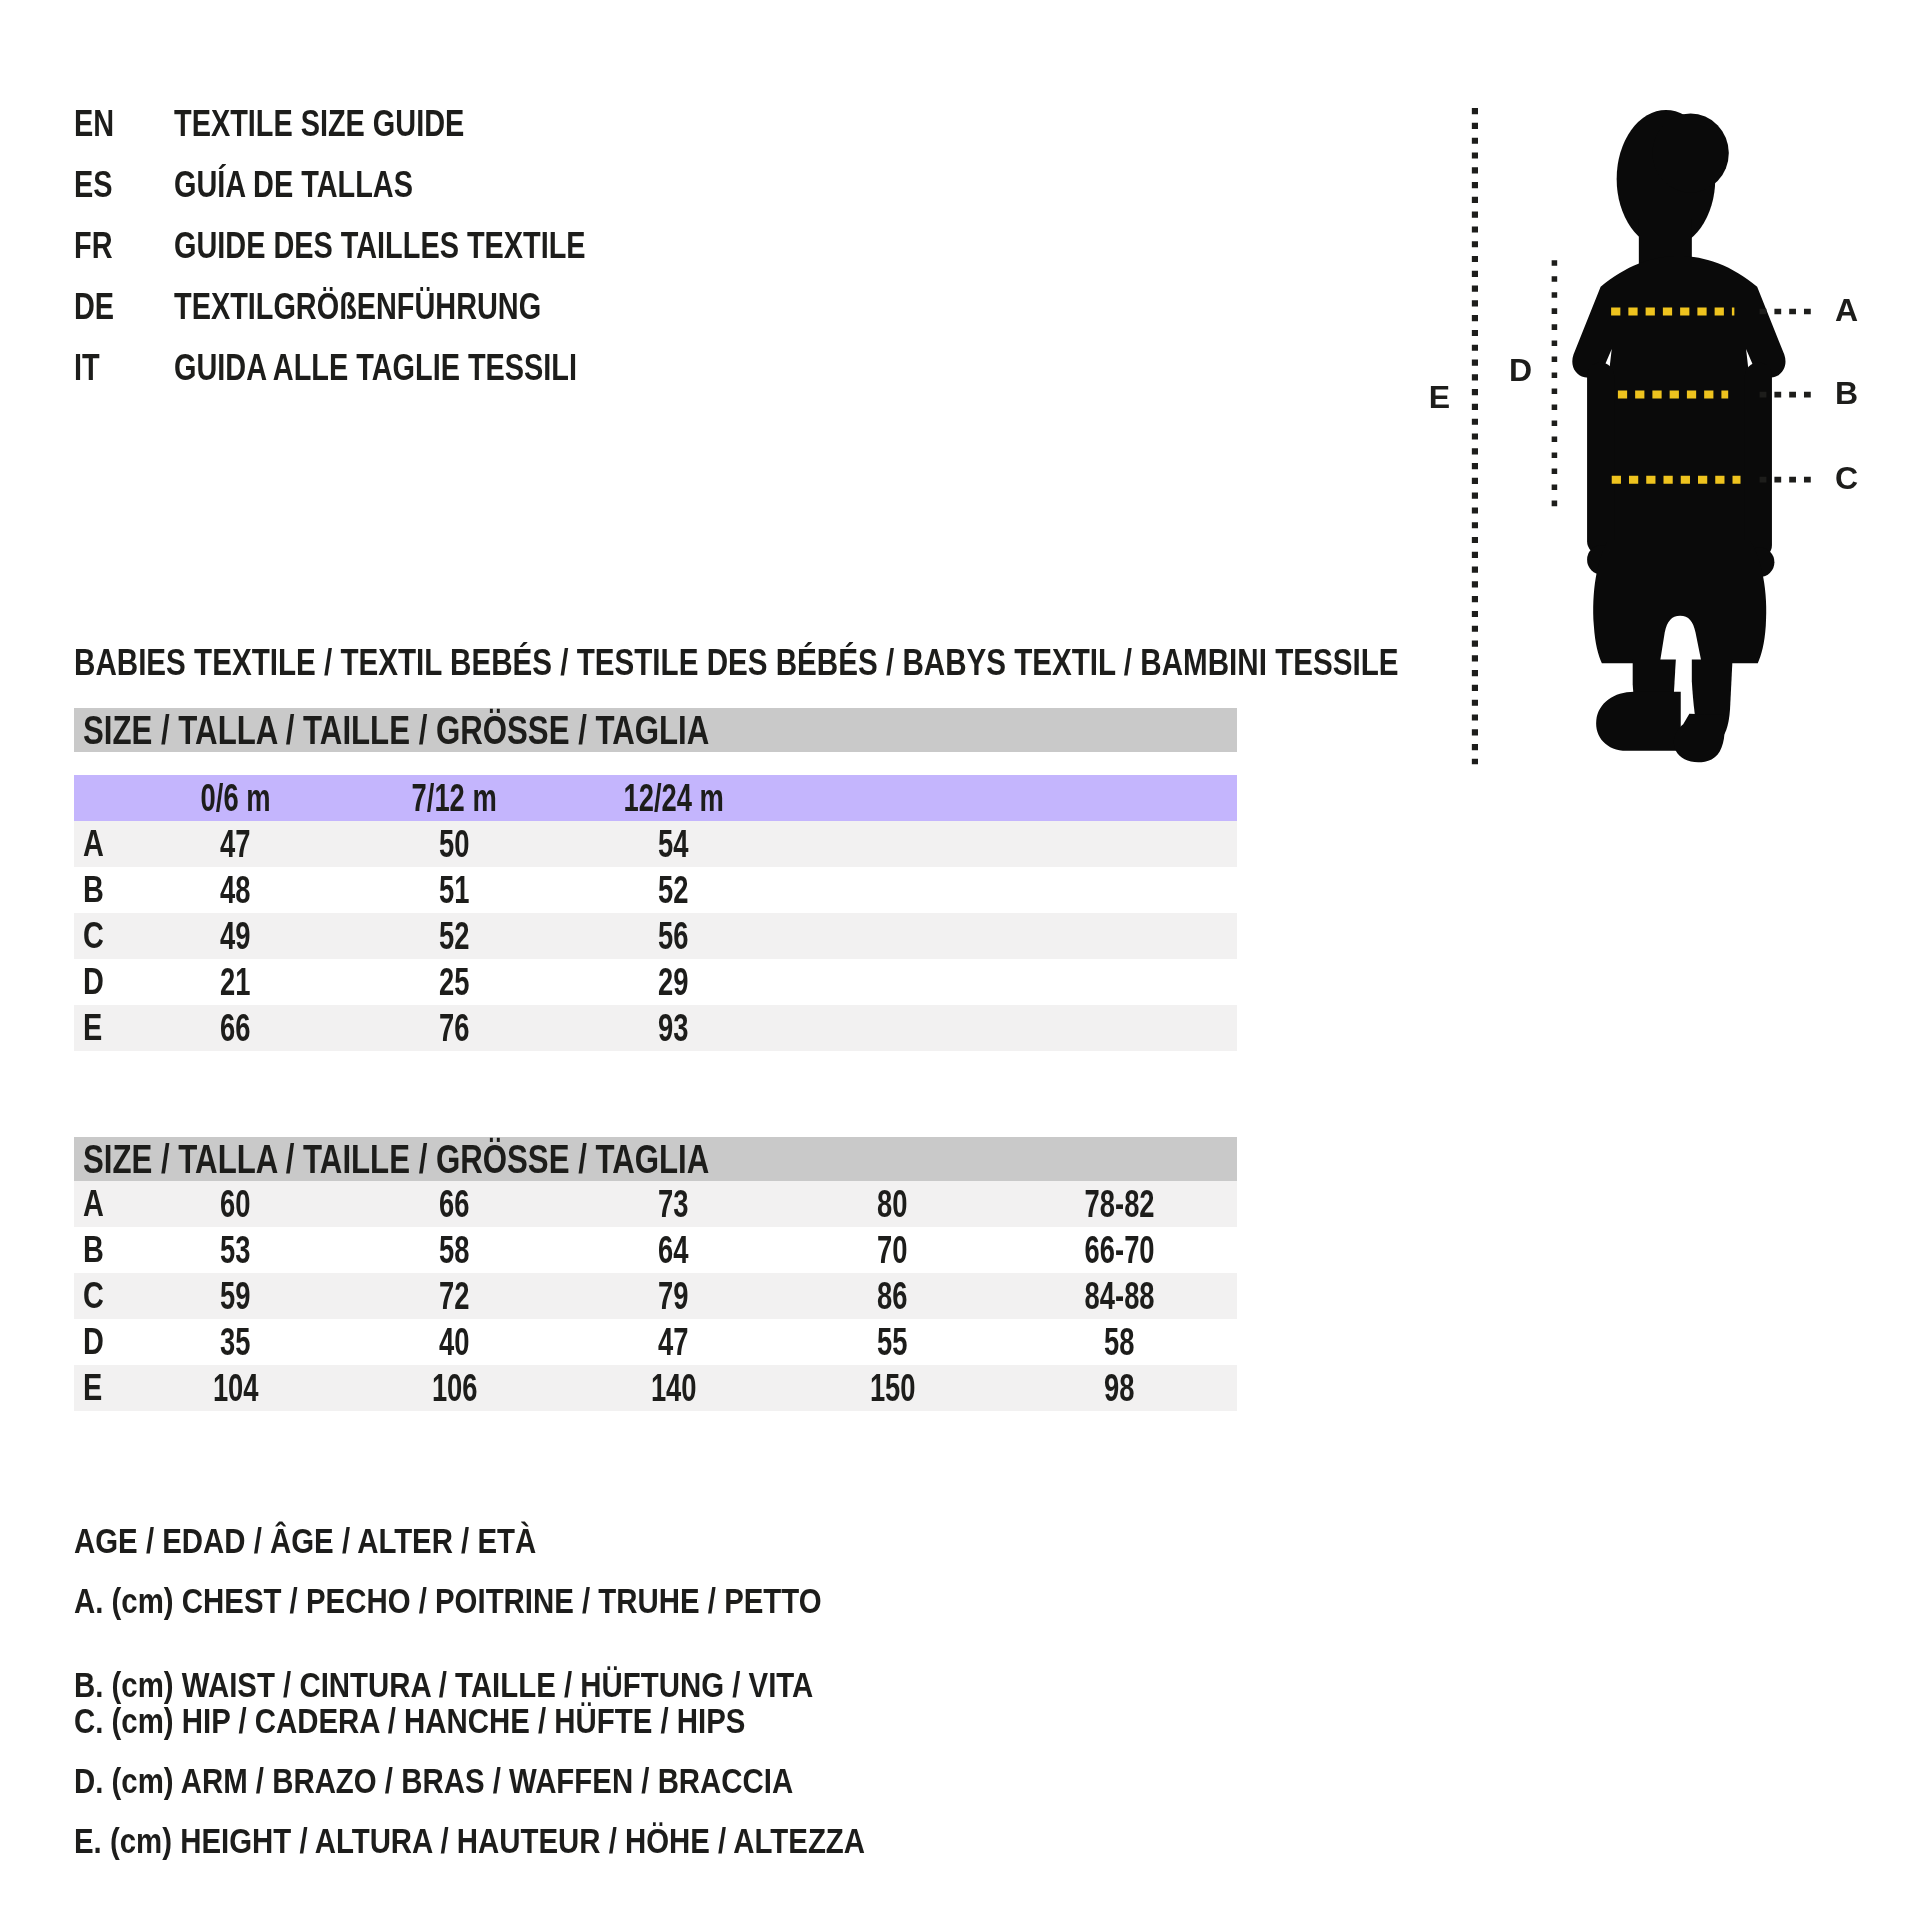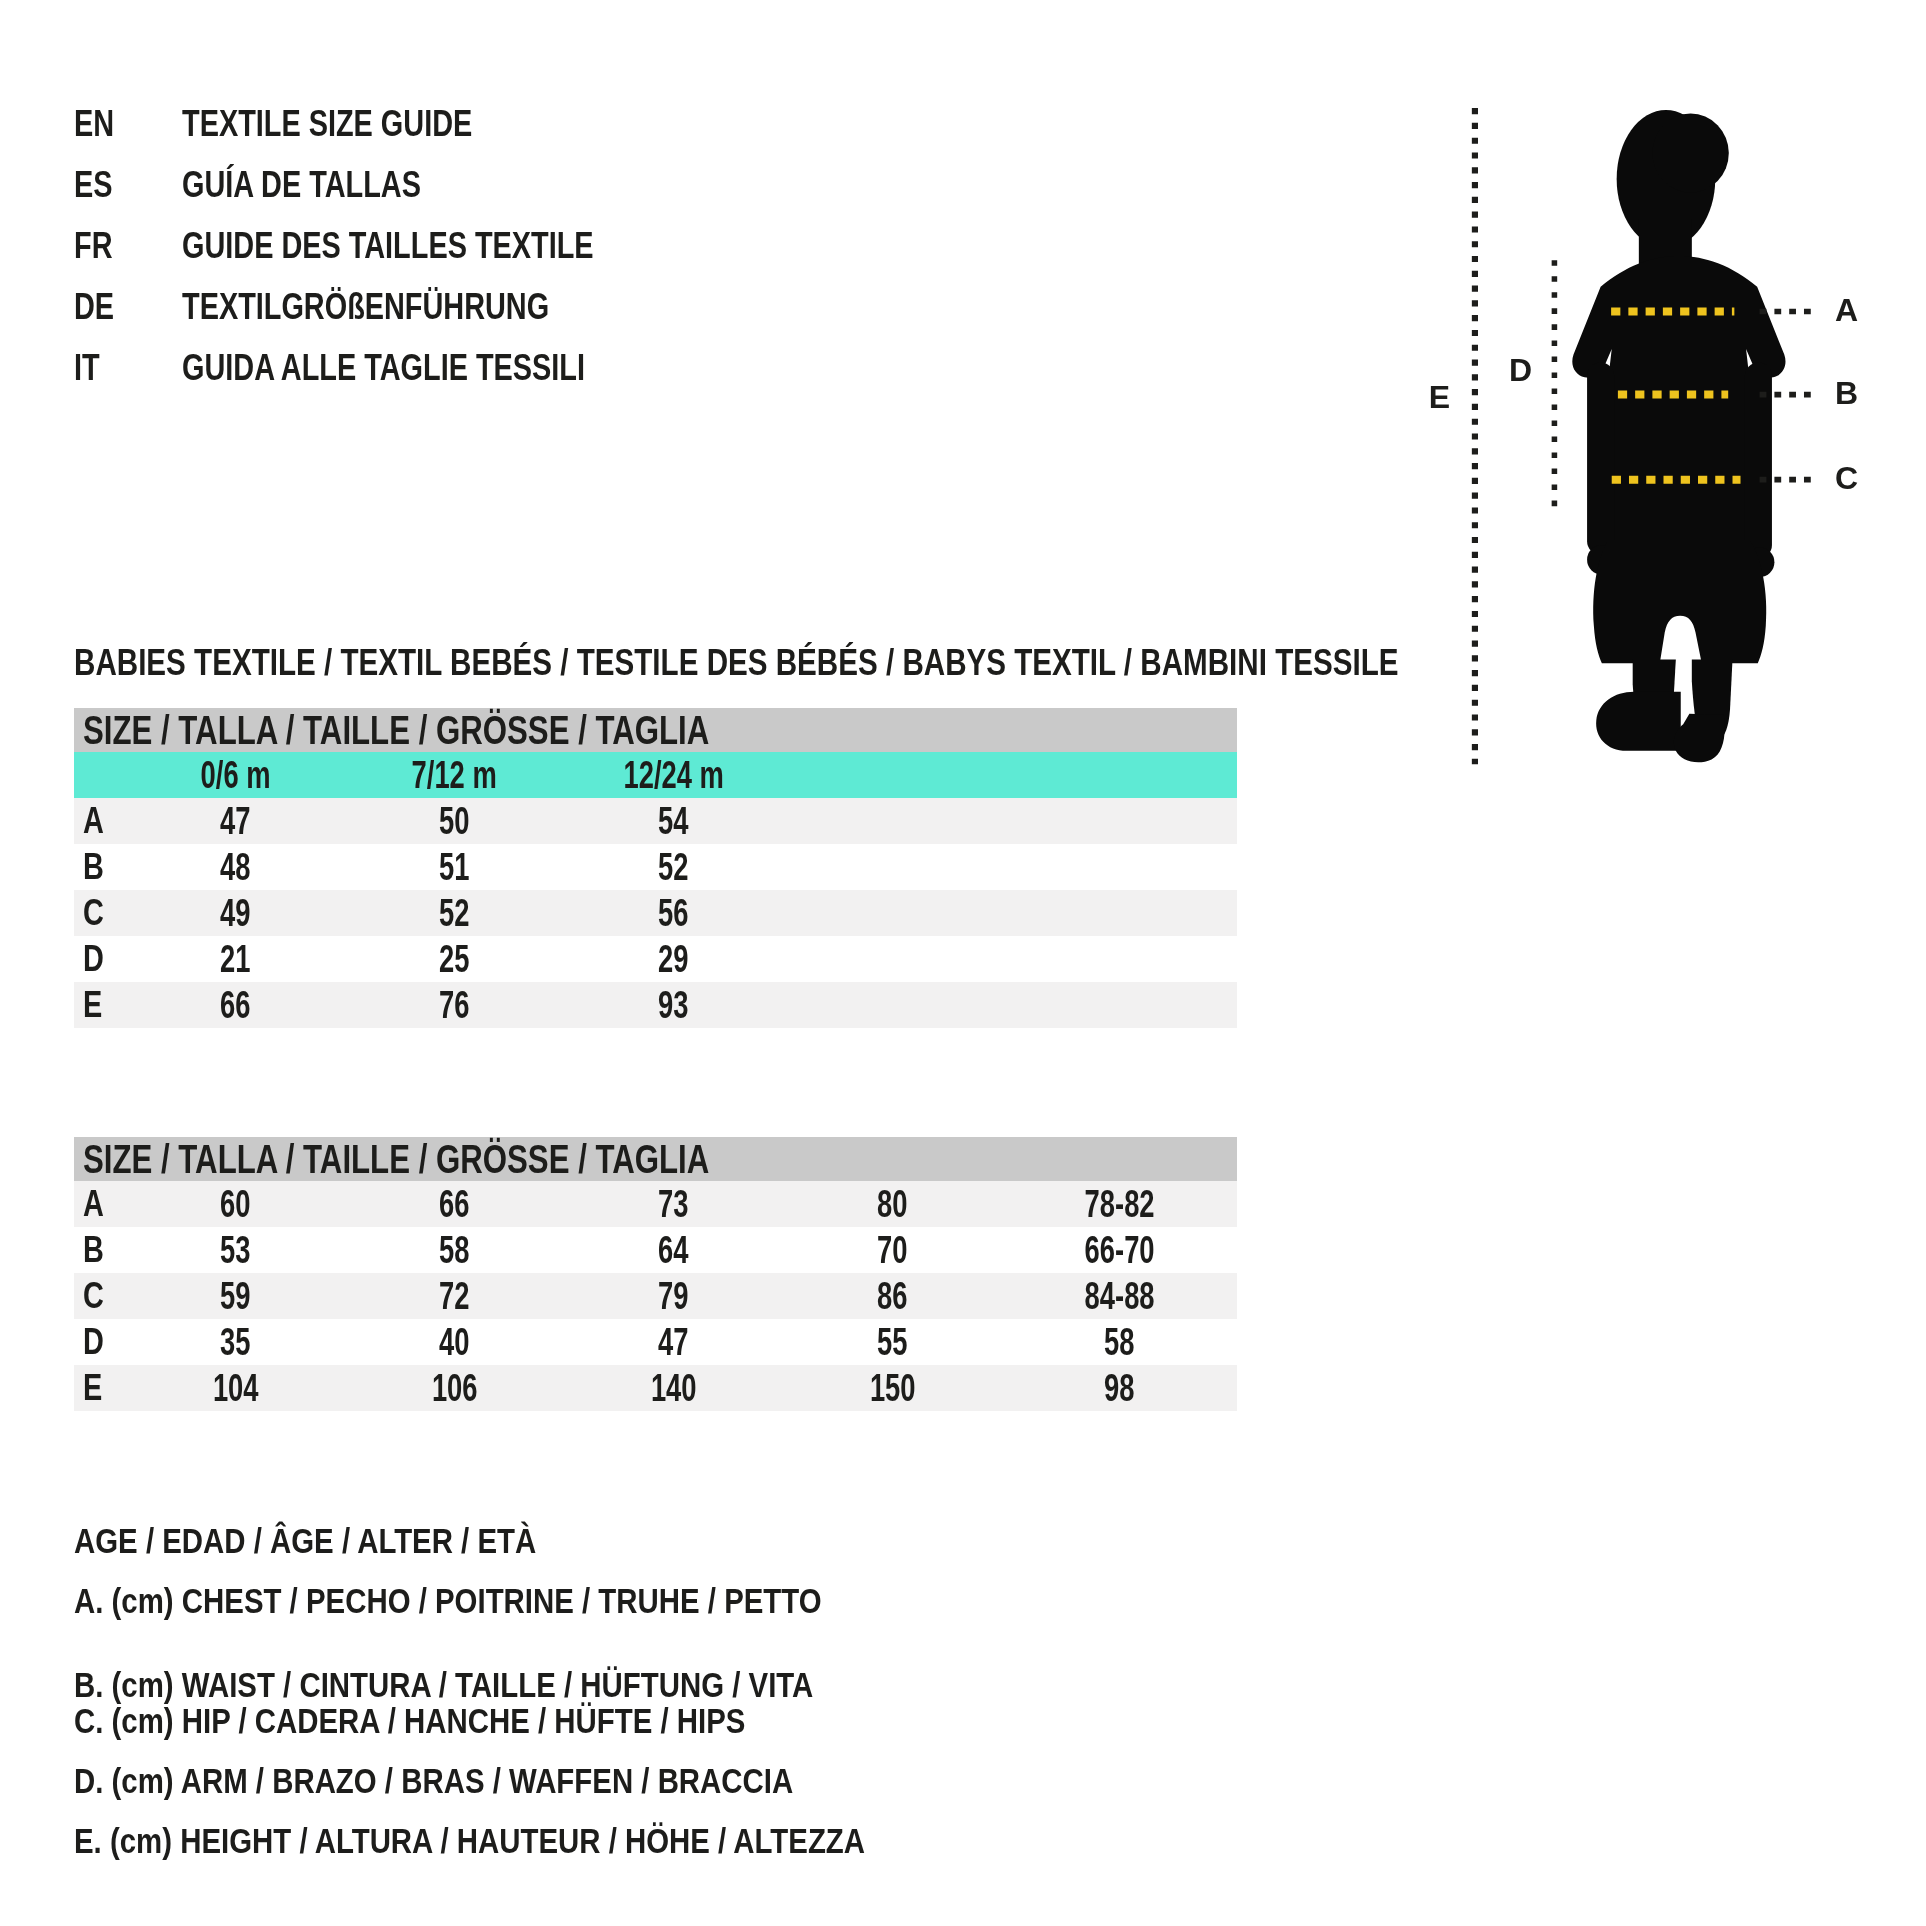--- a/index.html
+++ b/index.html
@@ -10,31 +10,31 @@
     font-family:"Liberation Sans","DejaVu Sans",sans-serif;
     color:#1d1d1b;
     overflow:hidden;
   }
   
   .cond  { display:inline-block; transform:scaleX(0.78); transform-origin:0 50%; white-space:nowrap; }
   .condc { display:inline-block; transform:scaleX(0.72); transform-origin:50% 50%; white-space:nowrap; }
   
   .lang-row { position:absolute; left:74px; height:43px; display:flex; align-items:center; font-size:37px; font-weight:700; }
   .lang-code  { position:absolute; left:0; width:92px; }
-  .lang-title { position:absolute; left:108px; }
+  .lang-title { position:absolute; left:100px; }
   
   .section-heading { position:absolute; left:74px; height:43px; display:flex; align-items:flex-end; font-size:37px; font-weight:700; }
   
   .size-table { position:absolute; left:74px; width:1163px; }
   .size-bar { height:44px; background:#c9c9c9; display:flex; align-items:center; padding-left:8.6px; box-sizing:border-box; font-size:40px; font-weight:700; }
   .thead-row, .trow { box-sizing:border-box; }
   .grid-b { display:grid; grid-template-columns:52px 219px 219px 219px 1fr; }
   .grid-c { display:grid; grid-template-columns:52px 219px 219px 219px 219px 1fr; }
   .trow { height:46px; }
-  .thead-row { height:46px; background:#5eead4; }
+  .thead-row { height:46px; background:#c4b5fd;margin-top:23px; }
   .stripe { background:#f2f1f1; }
   .tcell { display:flex; align-items:center; justify-content:center; font-size:38px; font-weight:600; overflow:visible; }
   .tcell.hd { font-weight:600; }
   .tcell.lbl { justify-content:flex-start; padding-left:8.6px; font-size:37px; font-weight:600; }
   
   .legend-row { position:absolute; left:74px; height:43px; display:flex; align-items:center; font-size:35px; font-weight:700; }
   .legend-row .cond { transform:scaleX(0.84); }
   
   .fig-label { position:absolute; width:43px; height:32px; display:flex; align-items:center; justify-content:center; font-size:32px; font-weight:700; }
   .figure-svg { position:absolute; left:1417px; top:74px; width:509px; height:709px; }

